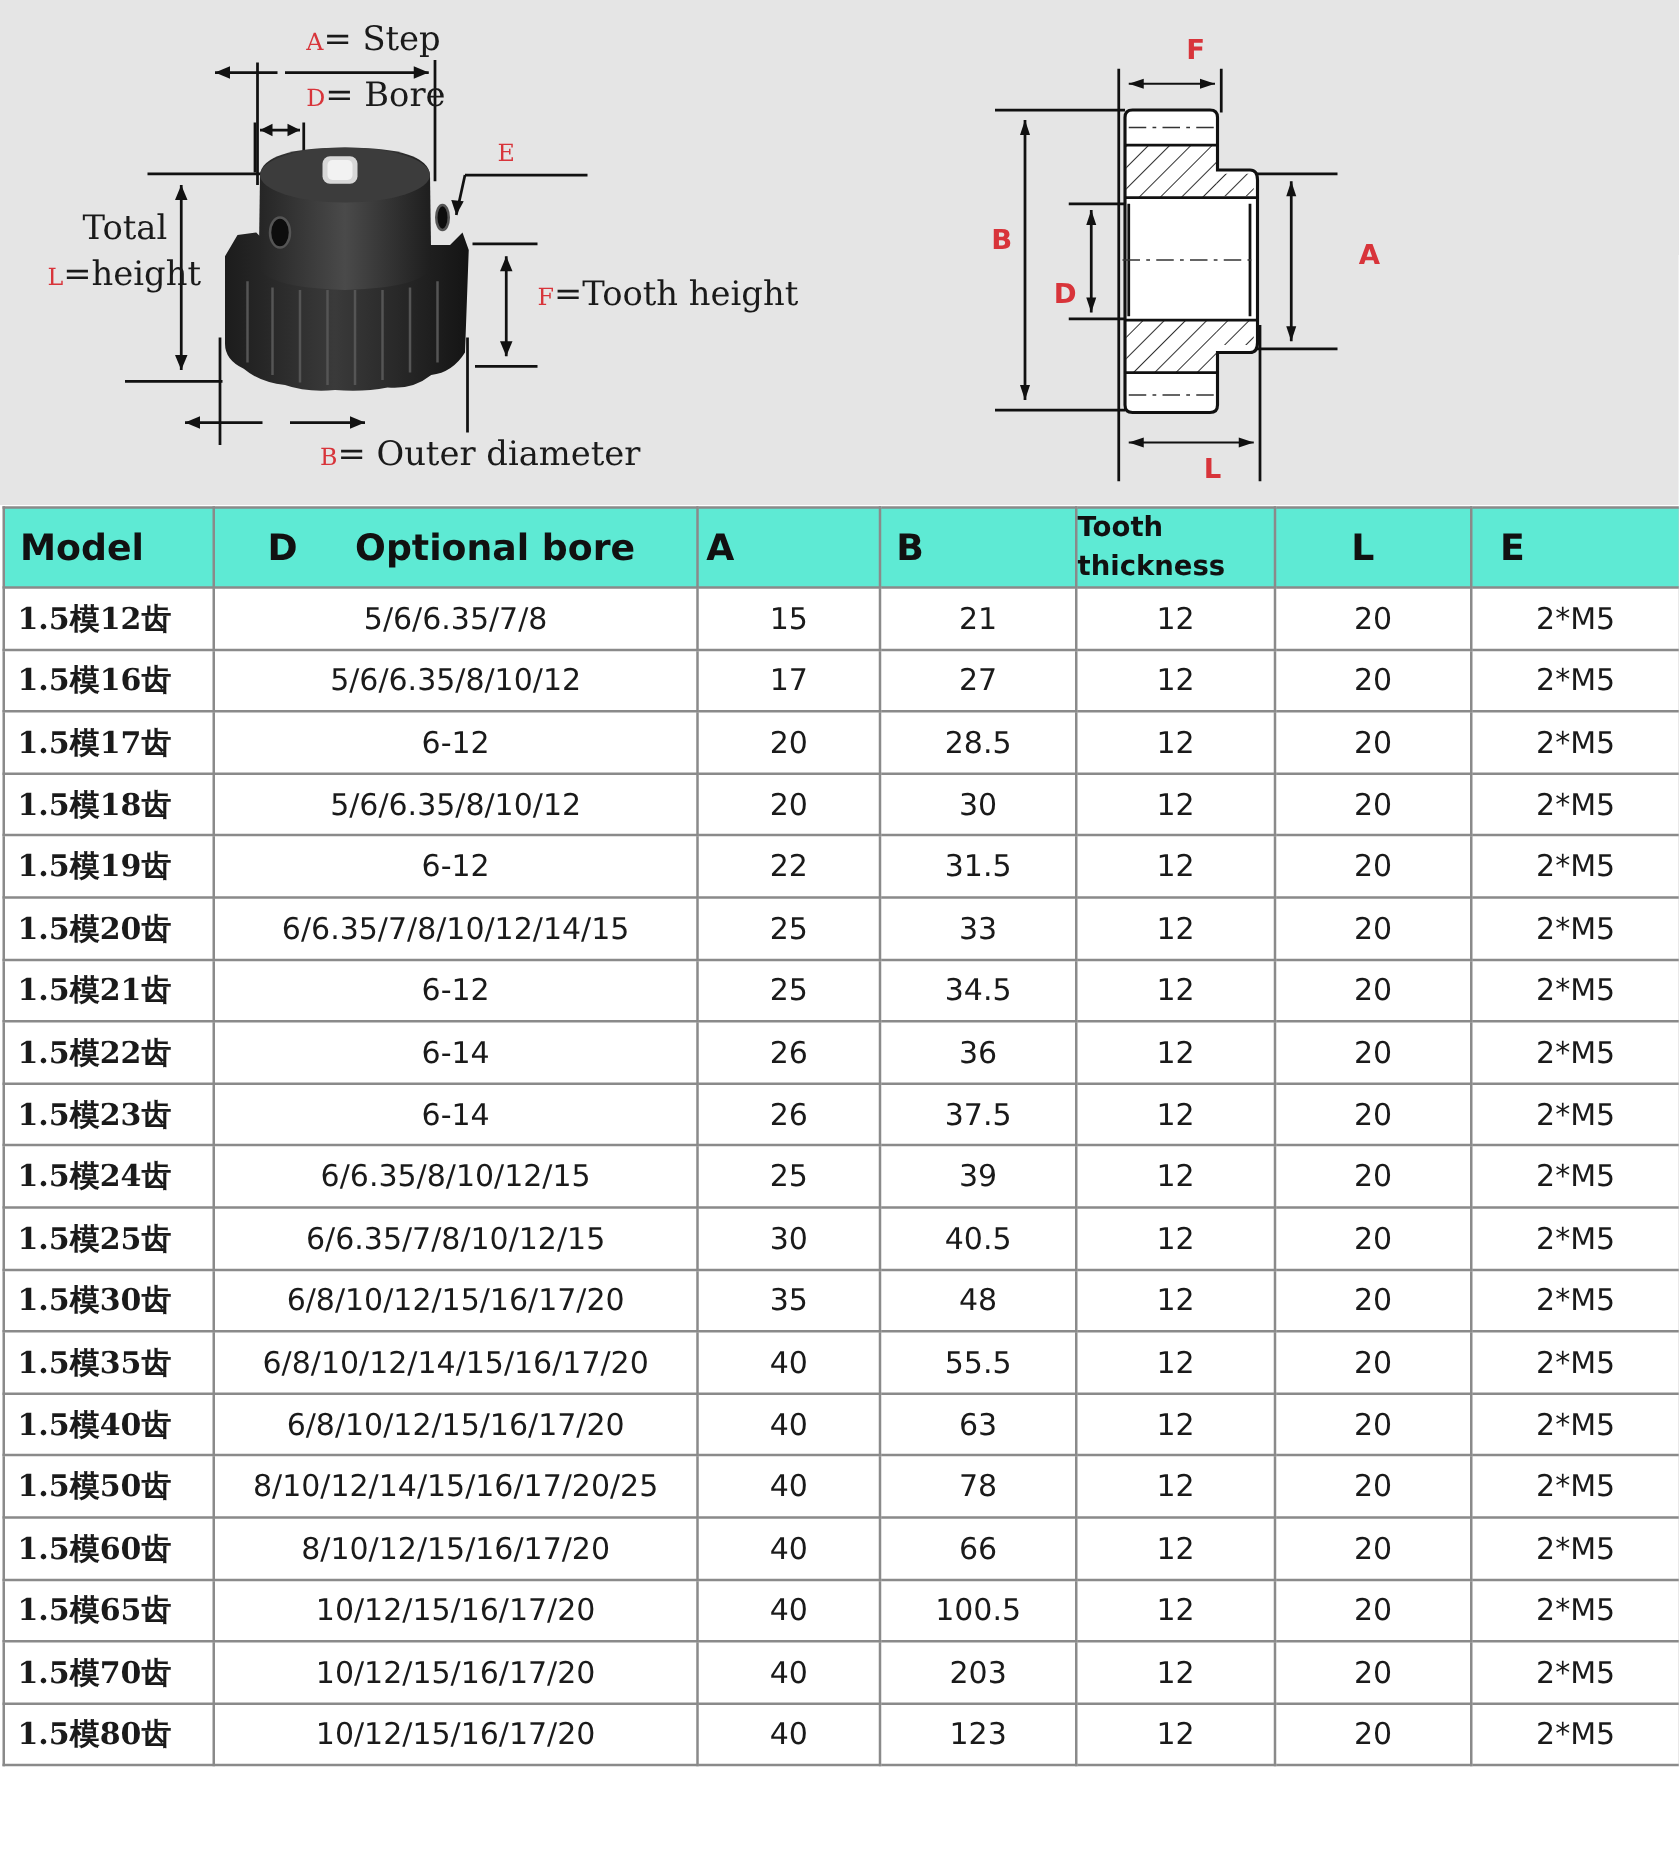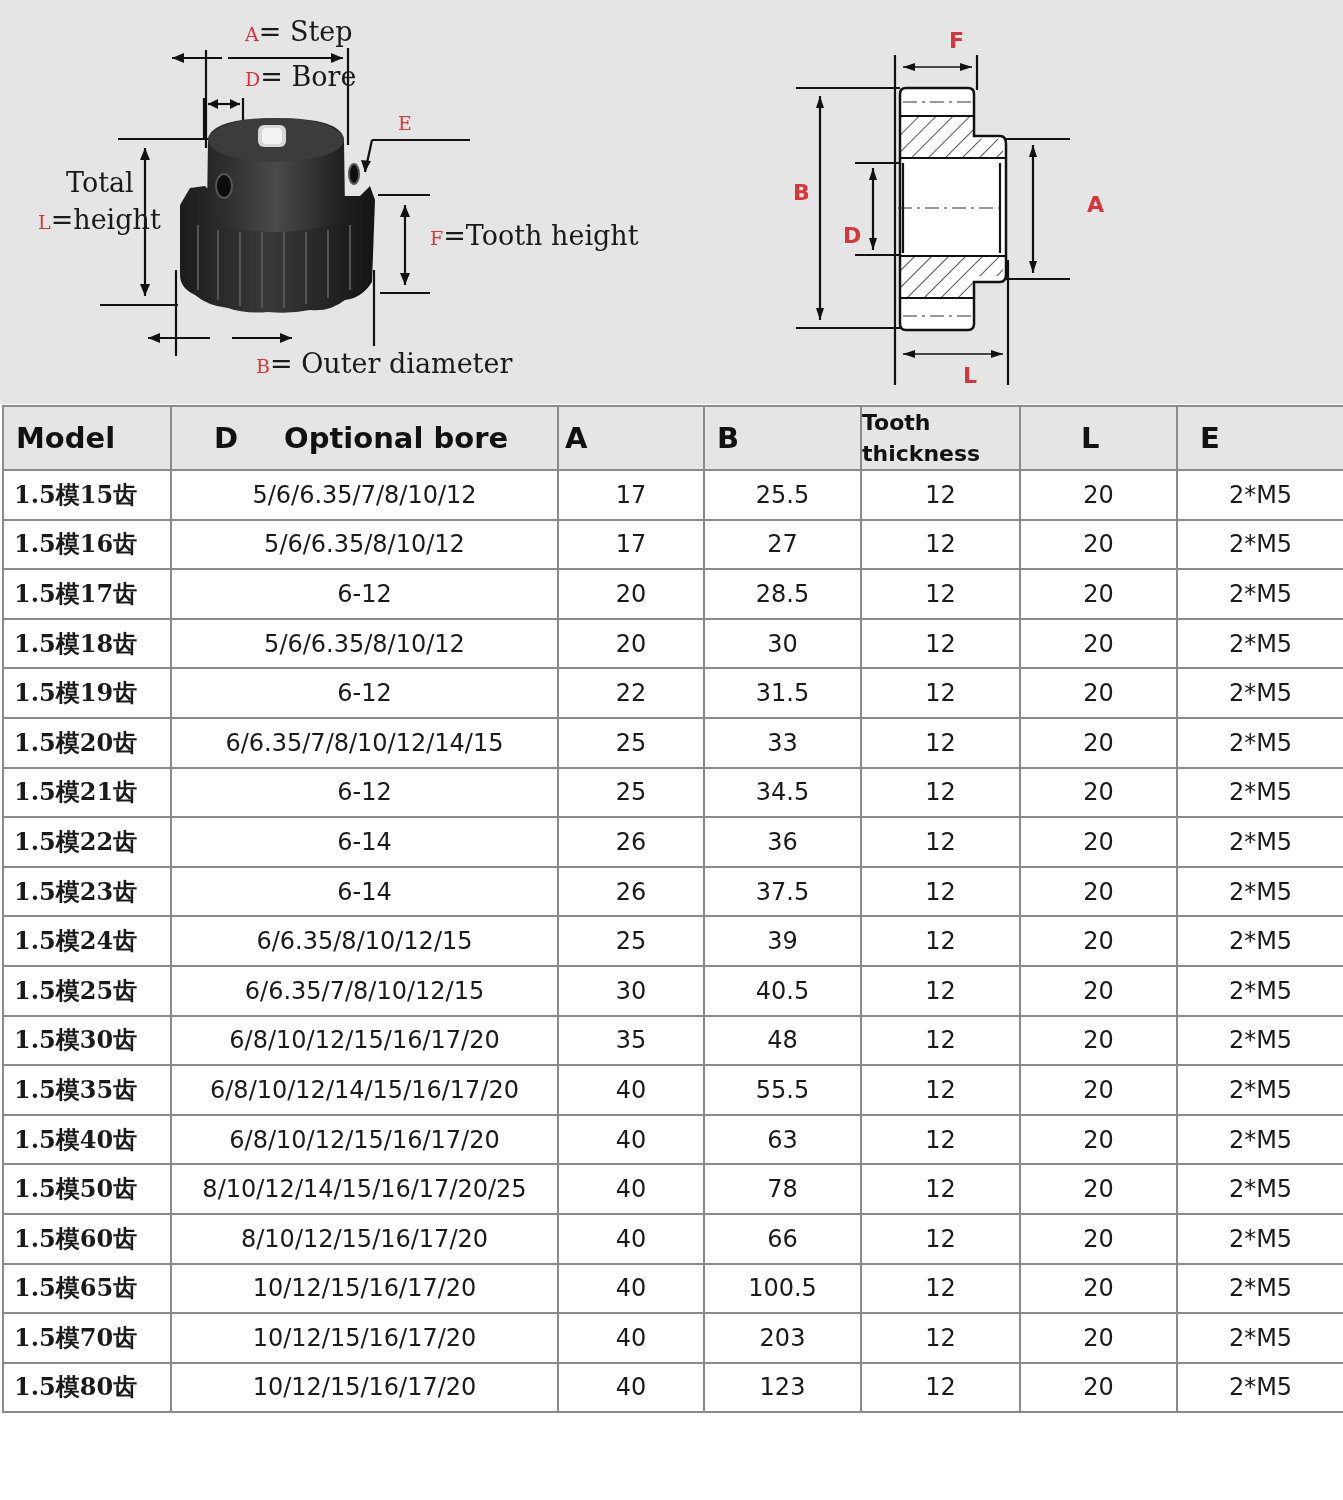--- a/index.html
+++ b/index.html
@@ -3,21 +3,21 @@
 <meta charset="utf-8">
 <style>
   html, body { margin:0; padding:0; background:#ffffff; }
   body { width:1343px; height:1500px; position:relative; overflow:hidden; font-family:"DejaVu Sans","Liberation Sans",sans-serif; color:#111; }
   .diagram-area { position:absolute; left:0; top:0; width:1343px; height:404px; background:#e5e5e5; }
   .lbl { position:absolute; font-family:"DejaVu Serif","Liberation Serif",serif; font-size:27px; color:#1a1a1a; white-space:nowrap; }
   .redsm { color:#d8343a; font-size:19px; }
   .cad-lbl { position:absolute; font-family:"DejaVu Sans","Liberation Sans",sans-serif; font-size:22px; color:#d8343a; font-weight:bold; }
   table.spec { position:absolute; left:2px; top:405px; width:1341px; border-collapse:collapse; table-layout:fixed; }
   table.spec th, table.spec td { border:2px solid #8a8a8a; padding:0; height:47.6px; }
-  table.spec thead th { background:#e5e5e5; height:55px; font-weight:bold; font-size:29px; color:#111; text-align:left; padding-left:12px; vertical-align:middle; }
+  table.spec thead th { background:#5eead4; height:55px; font-weight:bold; font-size:29px; color:#111; text-align:left; padding-left:12px; vertical-align:middle; }
   table.spec thead th.tooth { font-size:22px; line-height:31px; padding-left:0; }
   table.spec tbody td { font-size:24px; text-align:center; color:#1a1a1a; }
   table.spec tbody td.model { text-align:left; font-weight:bold; font-family:"DejaVu Serif","Liberation Serif",serif; font-size:24px; padding-left:10px; white-space:nowrap; }
 </style>
 </head>
 <body>
 
 <div class="diagram-area">
 
   <svg style="position:absolute;left:0;top:0" width="660" height="404" viewBox="0 0 660 404">
@@ -188,24 +188,24 @@
       <th class="tooth">
           <div>Tooth</div>
           <div>thickness</div>
         </th>
       <th style="padding-left:60px">L</th>
       <th style="padding-left:22px">E</th>
     </tr>
   </thead>
   <tbody id="spec-body">
       <tr>
-        <td class="model">1.5模15齿</td>
-        <td>5/6/6.35/7/8/10/12</td>
-        <td>17</td>
-        <td>25.5</td>
+        <td class="model">1.5模12齿</td>
+        <td>5/6/6.35/7/8</td>
+        <td>15</td>
+        <td>21</td>
         <td>12</td>
         <td>20</td>
         <td>2*M5</td>
       </tr>
       <tr>
         <td class="model">1.5模16齿</td>
         <td>5/6/6.35/8/10/12</td>
         <td>17</td>
         <td>27</td>
         <td>12</td>

